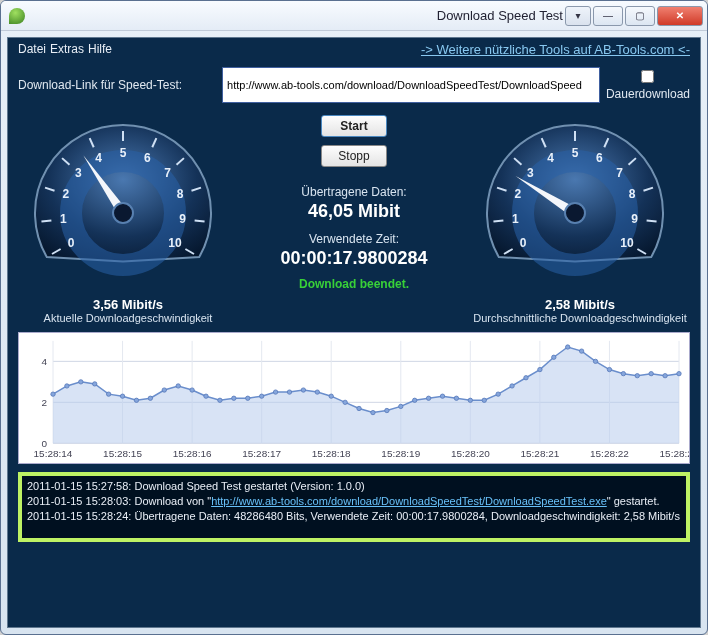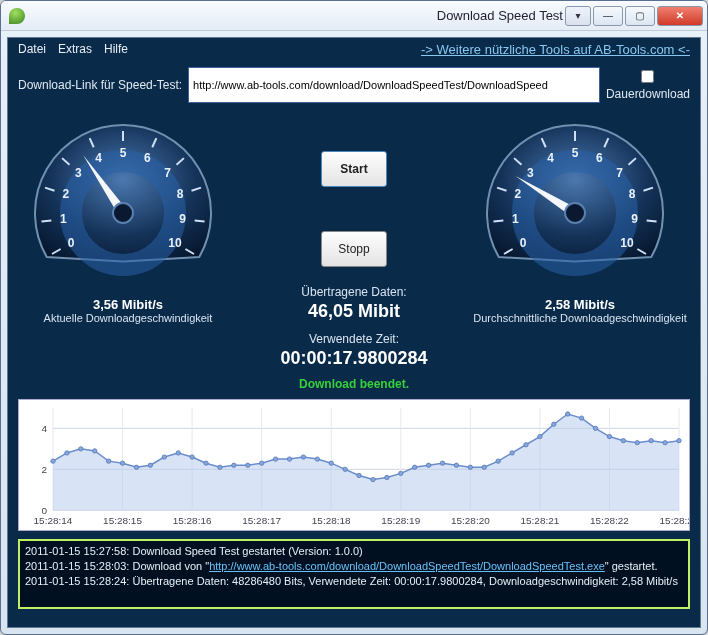--- a/index.html
+++ b/index.html
@@ -59,87 +59,87 @@
   flex: 1;
   background: #0a2a4a;
   margin: 6px;
   border: 1px solid #607890;
   display: flex;
   flex-direction: column;
   color: #e0e8f0;
 }
 .menubar {
   display: flex;
-  gap: 12px;
+  gap: 4px;
   padding: 4px 10px;
   font-size: 12px;
 }
 .menubar .menu-item { color: #e8eef6; cursor: default; }
 .menubar .promo { margin-left: auto; color: #88c8f0; text-decoration: underline; font-size: 13px; }
 .url-row {
   display: flex;
   align-items: center;
   padding: 6px 10px;
   gap: 6px;
 }
 .url-label { color: #e0e8f0; white-space: nowrap; }
 .url-input {
   flex: 1;
   height: 36px;
   border: 1px solid #4060a0;
   background: #fff;
   color: #000;
   font-size: 11px;
   padding: 2px 4px;
+  margin-left: 34px;
 }
 .chk { display: flex; align-items: center; gap: 4px; flex-direction: column; }
 .chk input { width: 13px; height: 13px; }
 .main-row {
   display: flex;
   padding: 4px 10px 0 10px;
   align-items: flex-start;
 }
 .gauge-col {
   width: 220px;
   text-align: center;
 }
 .center-col {
   flex: 1;
   text-align: center;
   padding-top: 2px;
 }
 .btn {
   display: inline-block;
   min-width: 66px;
-  padding: 10px 12px;
+  padding: 3px 12px;
   background: linear-gradient(#fdfdfd,#e4e4e4);
   border: 1px solid #888;
   border-radius: 3px;
   font-size: 12px;
   color: #222;
   margin-bottom: 8px;
-  margin-top: 36px;
 }
 .btn.primary { font-weight: bold; border-color: #4a88c0; }
 .stat-label { color: #d8e4f0; font-size: 12px; margin-top: 10px; }
 .stat-value { color: #fff; font-weight: bold; font-size: 18px; margin-top: 2px; }
 .status-msg { color: #38d038; font-weight: bold; margin-top: 8px; font-size: 12px; }
 .gauge-caption1 { color: #fff; font-weight: bold; font-size: 13px; margin-top: 4px; }
 .gauge-caption2 { color: #d8e4f0; font-size: 11px; }
 .chart-wrap {
   margin: 8px 10px;
   background: #fff;
   height: 132px;
   border: 1px solid #aac;
   position: relative;
 }
 .log {
   margin: 0 10px 10px 10px;
   background: #001020;
-  border: 2px solid #bef264;
+  border: 4px solid #bef264;
   height: 70px;
   padding: 3px 5px;
   font-size: 11px;
   line-height: 1.35;
   color: #e8eef6;
   overflow: hidden;
 }
 .log-line { white-space: nowrap; }
 .log-line a { color: #68c0f8; text-decoration: underline; }
 .log-line.green { color: #36cc36; }

